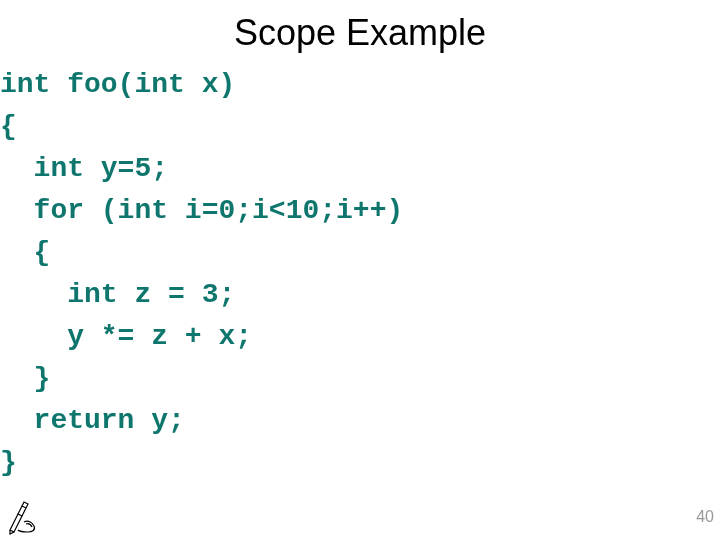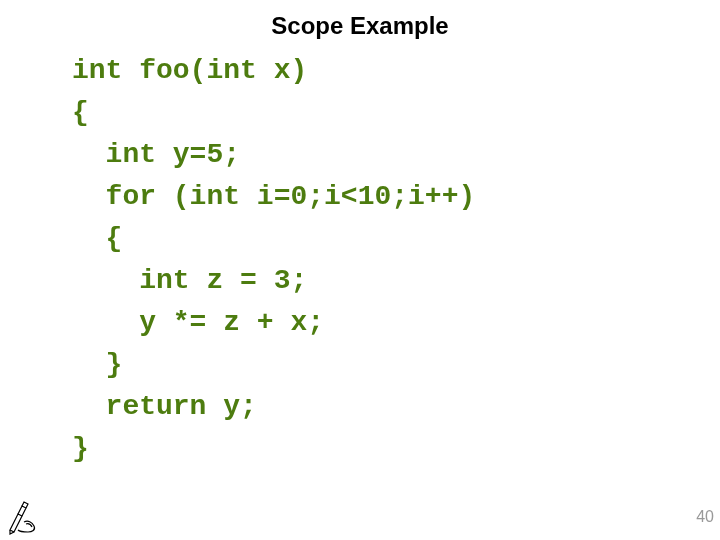--- a/index.html
+++ b/index.html
@@ -9,33 +9,32 @@
     }
     body {
       width: 720px;
       height: 540px;
       background: #ffffff;
       position: relative;
       font-family: Arial, Helvetica, sans-serif;
     }
     .title {
       text-align: center;
-      font-size: 24px;
-      font-weight: bold;
+      font-size: 36px;
+      font-weight: normal;
       padding-top: 12px;
       color: #000000;
     }
     .code-block {
       font-family: "Courier New", Courier, monospace;
       font-size: 28px;
       font-weight: bold;
-      color: #4d7c0f;
+      color: #0f766e;
       line-height: 1.5;
       white-space: pre;
-      padding-left: 72px;
       padding-top: 10px;
     }
     .page-number {
       position: absolute;
       bottom: 14px;
       right: 6px;
       font-size: 16px;
       color: #999999;
     }
     .decoration {

